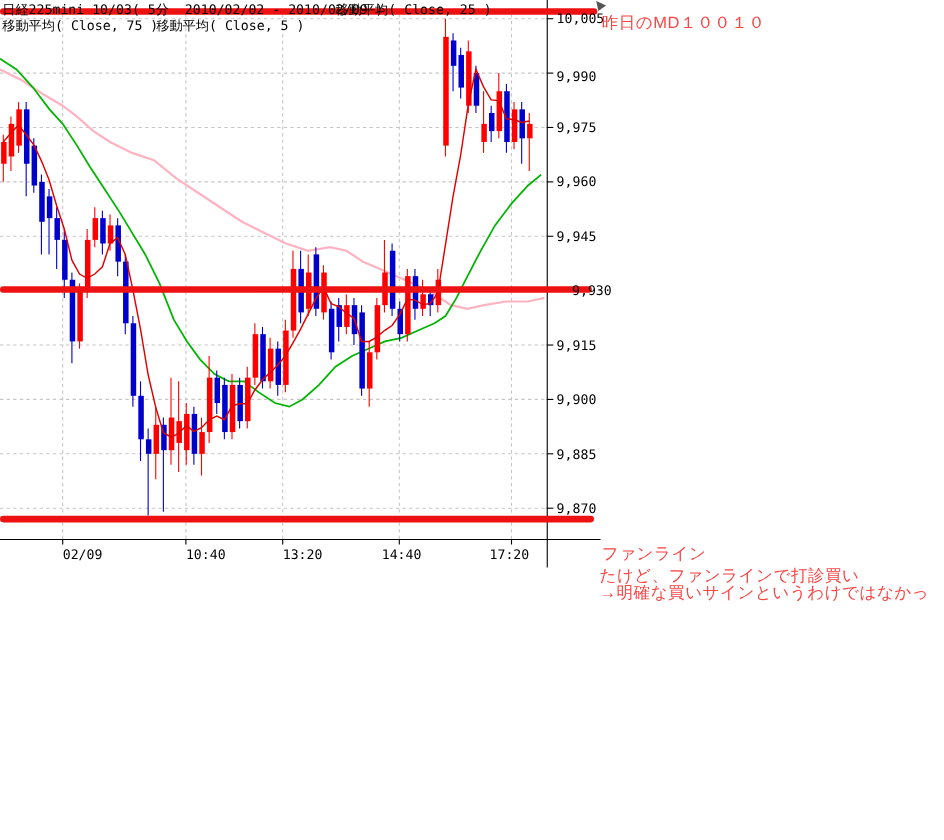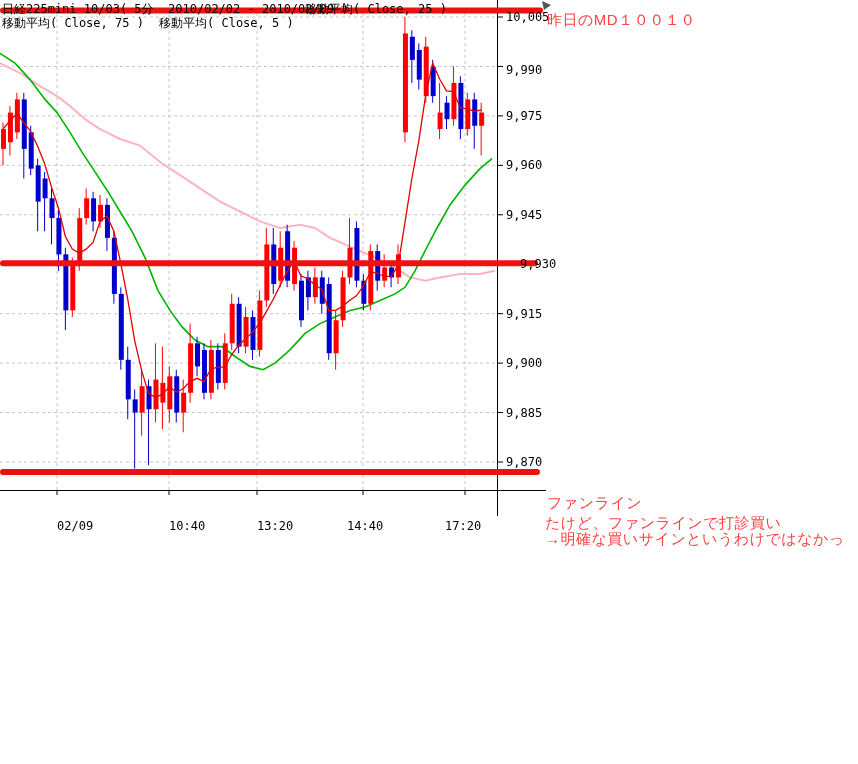--- a/index.html
+++ b/index.html
@@ -2,21 +2,21 @@
 <html><head>
 <meta charset="utf-8">
 <style>
   html,body{margin:0;padding:0;background:#fff;}
   .screen{position:relative;width:858px;height:764px;background:#ffffff;overflow:hidden;
           font-family:"Liberation Sans",sans-serif;}
   #chart-svg{position:absolute;left:0;top:0;}
   .t1{position:absolute;top:1px;font:12px "DejaVu Sans Mono",monospace;color:#000;white-space:pre;}
   .t2{position:absolute;top:15px;font:12px "DejaVu Sans Mono",monospace;color:#000;white-space:pre;}
   .ylab{position:absolute;font:12px "DejaVu Sans Mono",monospace;color:#000;white-space:nowrap;}
-  .xlab{position:absolute;font:12px "DejaVu Sans Mono",monospace;color:#000;white-space:nowrap;margin-top:22px;}
+  .xlab{position:absolute;font:12px "DejaVu Sans Mono",monospace;color:#000;white-space:nowrap;}
   .ann{position:absolute;font:15px "Liberation Sans","DejaVu Sans",sans-serif;color:#fa4343;
        letter-spacing:0.5px;white-space:pre;}
 </style>
 </head>
 <body>
 
 <div class="screen">
 
   <svg id="chart-svg" width="858" height="600">
       <line x1="0" y1="17" x2="497" y2="17" stroke="#c6c6c6" stroke-width="1" stroke-dasharray="3 3"></line>
@@ -196,21 +196,21 @@
       <line x1="465" y1="490" x2="465" y2="495" stroke="#000000" stroke-width="1"></line>
       <line x1="3" y1="10.407399999999999" x2="540" y2="10.407399999999999" stroke="#ee1111" stroke-width="6" stroke-linecap="round"></line>
       <line x1="3" y1="263.2336100000024" x2="535" y2="263.2336100000024" stroke="#ee1111" stroke-width="6" stroke-linecap="round"></line>
       <line x1="3" y1="471.8894" x2="537" y2="471.8894" stroke="#ee1111" stroke-width="6" stroke-linecap="round"></line>
       <polygon points="542,1 551,5 544,10" fill="#555555"></polygon>
     </svg>
 
   <div class="t1" style="left:2px;">日経225mini 10/03( 5分  2010/02/02 - 2010/02/09 )</div>
   <div class="t1" style="left:305px;">移動平均( Close, 25 )</div>
   <div class="t2" style="left:2px;">移動平均( Close, 75 )</div>
-  <div class="t2" style="left:159px;">移動平均( Close, 5 )</div>
+  <div class="t2" style="left:142px;">移動平均( Close, 5 )</div>
 
   <div id="ylabels">
       <div class="ylab" style="left: 506px; top: 10px;">10,005</div>
       <div class="ylab" style="left: 506px; top: 63px;">9,990</div>
       <div class="ylab" style="left: 506px; top: 108.889px;">9,975</div>
       <div class="ylab" style="left: 506px; top: 158.333px;">9,960</div>
       <div class="ylab" style="left: 506px; top: 207.778px;">9,945</div>
       <div class="ylab" style="left: 496px; top: 257.222px; margin-left: 24px;">9,930</div>
       <div class="ylab" style="left: 506px; top: 306.667px;">9,915</div>
       <div class="ylab" style="left: 506px; top: 356.111px;">9,900</div>

